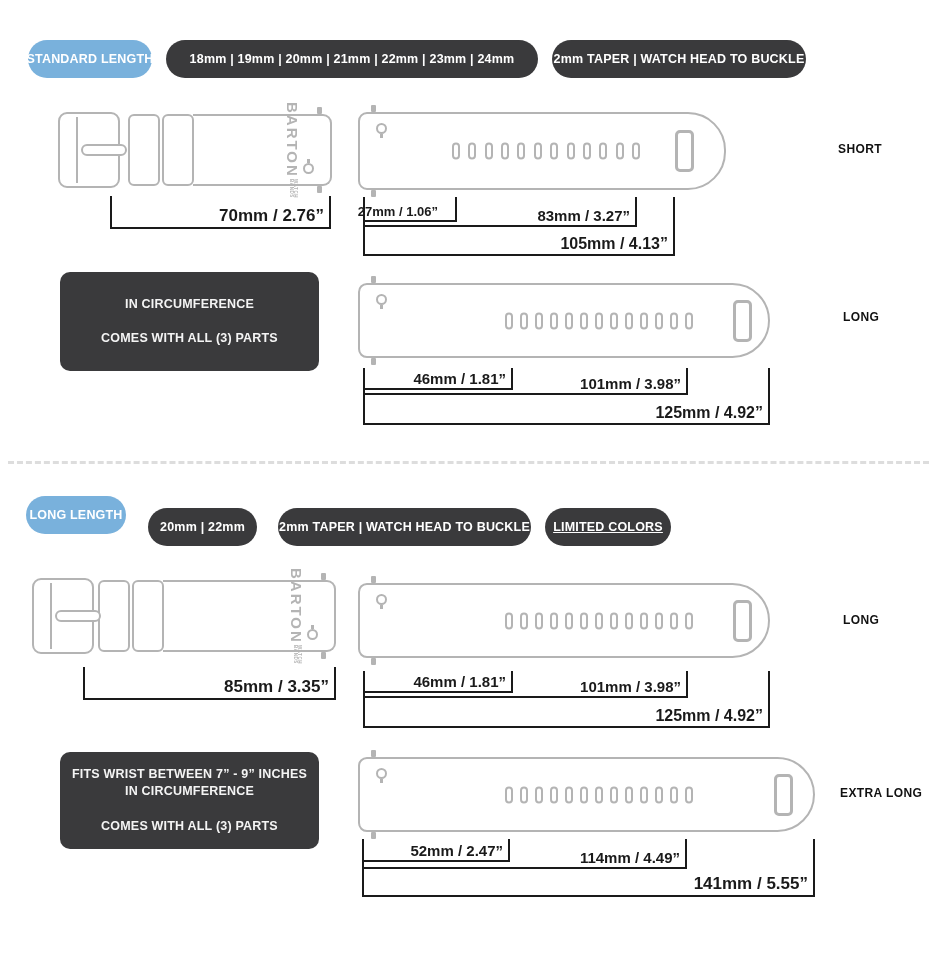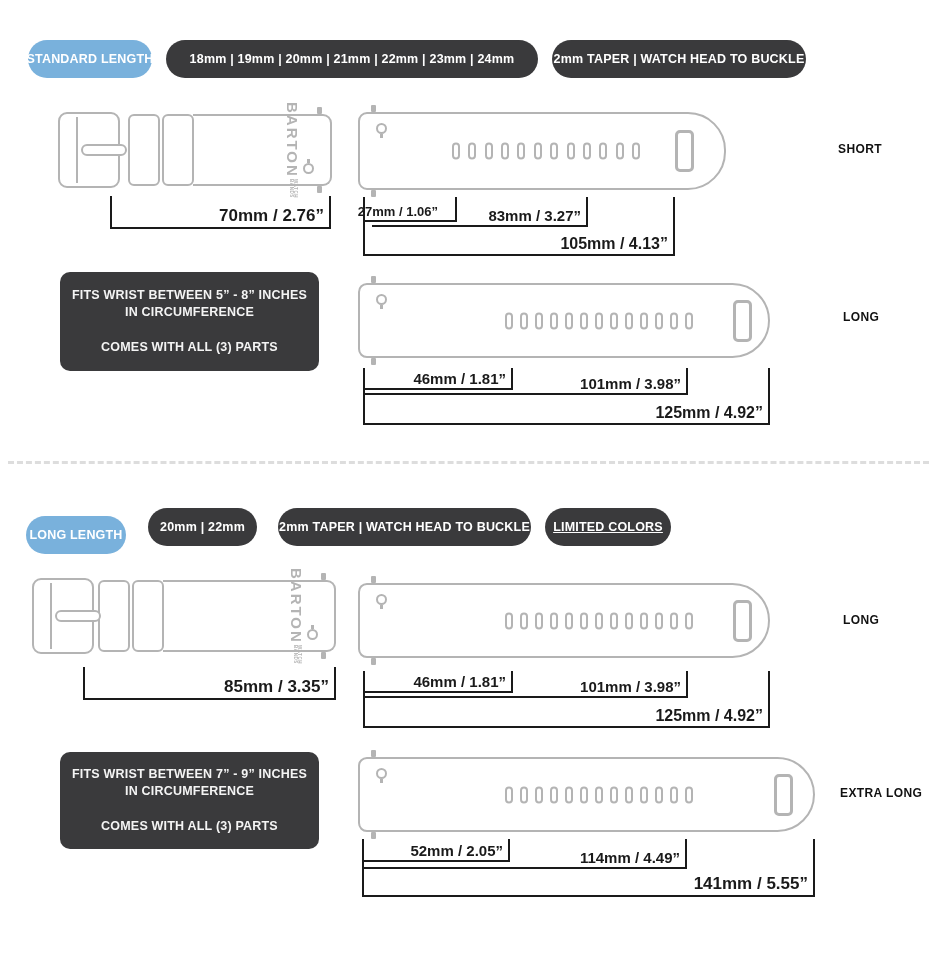--- a/index.html
+++ b/index.html
@@ -116,30 +116,29 @@
       </div>
     <div class="bighole" style="left:315px;"></div>
   </div>
   <div class="side-label" style="left:838px;top:142px;">SHORT</div>
 
   <div>
     <div class="vline" style="left:363px;top:197px;height:59px;"></div>
     <div class="bracket" style="left:363px;top:197px;width:312px;height:59px;">
       <span class="mlabel" style="font-size:16px;">105mm / 4.13”</span>
     </div>
-    <div class="bracket" style="left:372px;top:197px;width:216px;height:30px;">
+    <div class="bracket" style="left:363px;top:197px;width:274px;height:30px;">
       <span class="mlabel" style="font-size:15px;">83mm / 3.27”</span>
     </div>
     <div class="bracket" style="left:363px;top:197px;width:94px;height:25px;">
       <span class="mlabel" style="font-size:13px;padding-right:17px;">27mm / 1.06”</span>
     </div>
   </div>
 
   <div class="infobox" style="left:60px;top:272px;width:259px;height:99px;">
-    <div>FITS WRIST BETWEEN 5” - 8” INCHES</div>
     <div>IN CIRCUMFERENCE</div>
     <div class="gap-line">COMES WITH ALL (3) PARTS</div>
   </div>
 
   <div class="lstrap" style="left:358px;top:283px;width:412px;height:75px;">
     <div class="stub" style="left:11px;top:-9px;"></div>
     <div class="stub" style="left:11px;bottom:-9px;"></div>
     <div class="pinknob stem-down" style="left:16px;top:9px;"></div>
     <div class="holes" style="left:145px;width:188px;">
         <div class="hole"></div>
@@ -168,21 +167,21 @@
     <div class="bracket" style="left:363px;top:368px;width:325px;height:27px;">
       <span class="mlabel" style="font-size:15px;">101mm / 3.98”</span>
     </div>
     <div class="bracket" style="left:363px;top:368px;width:150px;height:22px;">
       <span class="mlabel" style="font-size:15px;">46mm / 1.81”</span>
     </div>
   </div>
 
   <div class="divider"></div>
 
-  <div class="pill blue" style="left:26px;top:516px;width:100px;">LONG LENGTH</div>
+  <div class="pill blue" style="left:26px;top:496px;width:100px;">LONG LENGTH</div>
   <div class="pill dark" style="left:148px;top:508px;width:109px;">20mm | 22mm</div>
   <div class="pill dark" style="left:278px;top:508px;width:253px;">2mm TAPER | WATCH HEAD TO BUCKLE</div>
   <div class="pill dark" style="left:545px;top:508px;width:126px;text-decoration:underline;">LIMITED COLORS</div>
 
   <div class="buckle-strap" style="left:32px;top:578px;width:304px;height:78px;">
     <div class="bframe"></div>
     <div class="btongue"></div>
     <div class="keeper" style="left:66px;"></div>
     <div class="keeper" style="left:100px;"></div>
     <div class="bband" style="left:131px;width:173px;">
@@ -267,17 +266,17 @@
 
   <div>
     <div class="vline" style="left:362px;top:839px;height:58px;"></div>
     <div class="bracket" style="left:362px;top:839px;width:453px;height:58px;">
       <span class="mlabel" style="font-size:17px;">141mm / 5.55”</span>
     </div>
     <div class="bracket" style="left:362px;top:839px;width:325px;height:30px;">
       <span class="mlabel" style="font-size:15px;">114mm / 4.49”</span>
     </div>
     <div class="bracket" style="left:362px;top:839px;width:148px;height:23px;">
-      <span class="mlabel" style="font-size:15px;">52mm / 2.05”</span>
+      <span class="mlabel" style="font-size:15px;">52mm / 2.47”</span>
     </div>
   </div>
 
 </div>
 
 </body></html>

